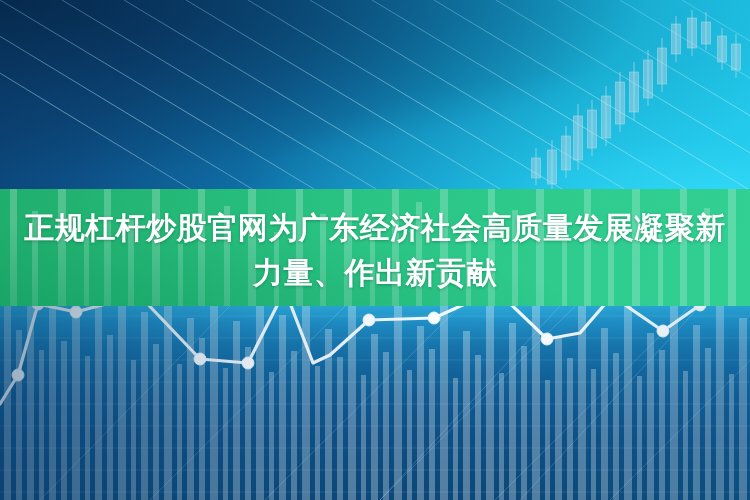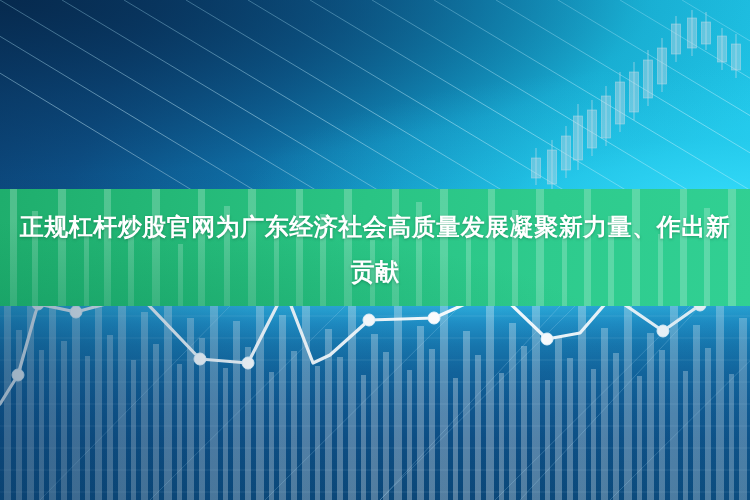--- a/index.html
+++ b/index.html
@@ -107,21 +107,21 @@
       rgba(18,110,165,0.16) 100%);
   }
 
   
   .headline {
     position: absolute;
     left: 0; top: 205px;
     width: 750px;
     text-align: center;
     color: #ffffff;
-    font-size: 24px;
+    font-size: 30px;
     font-weight: bold;
     line-height: 45px;
     letter-spacing: 0.5px;
     padding: 0 12px;
     box-sizing: border-box;
     text-shadow: 0 1px 3px rgba(0,70,45,0.38);
     white-space: normal;
   }
 
   svg { display: block; }

